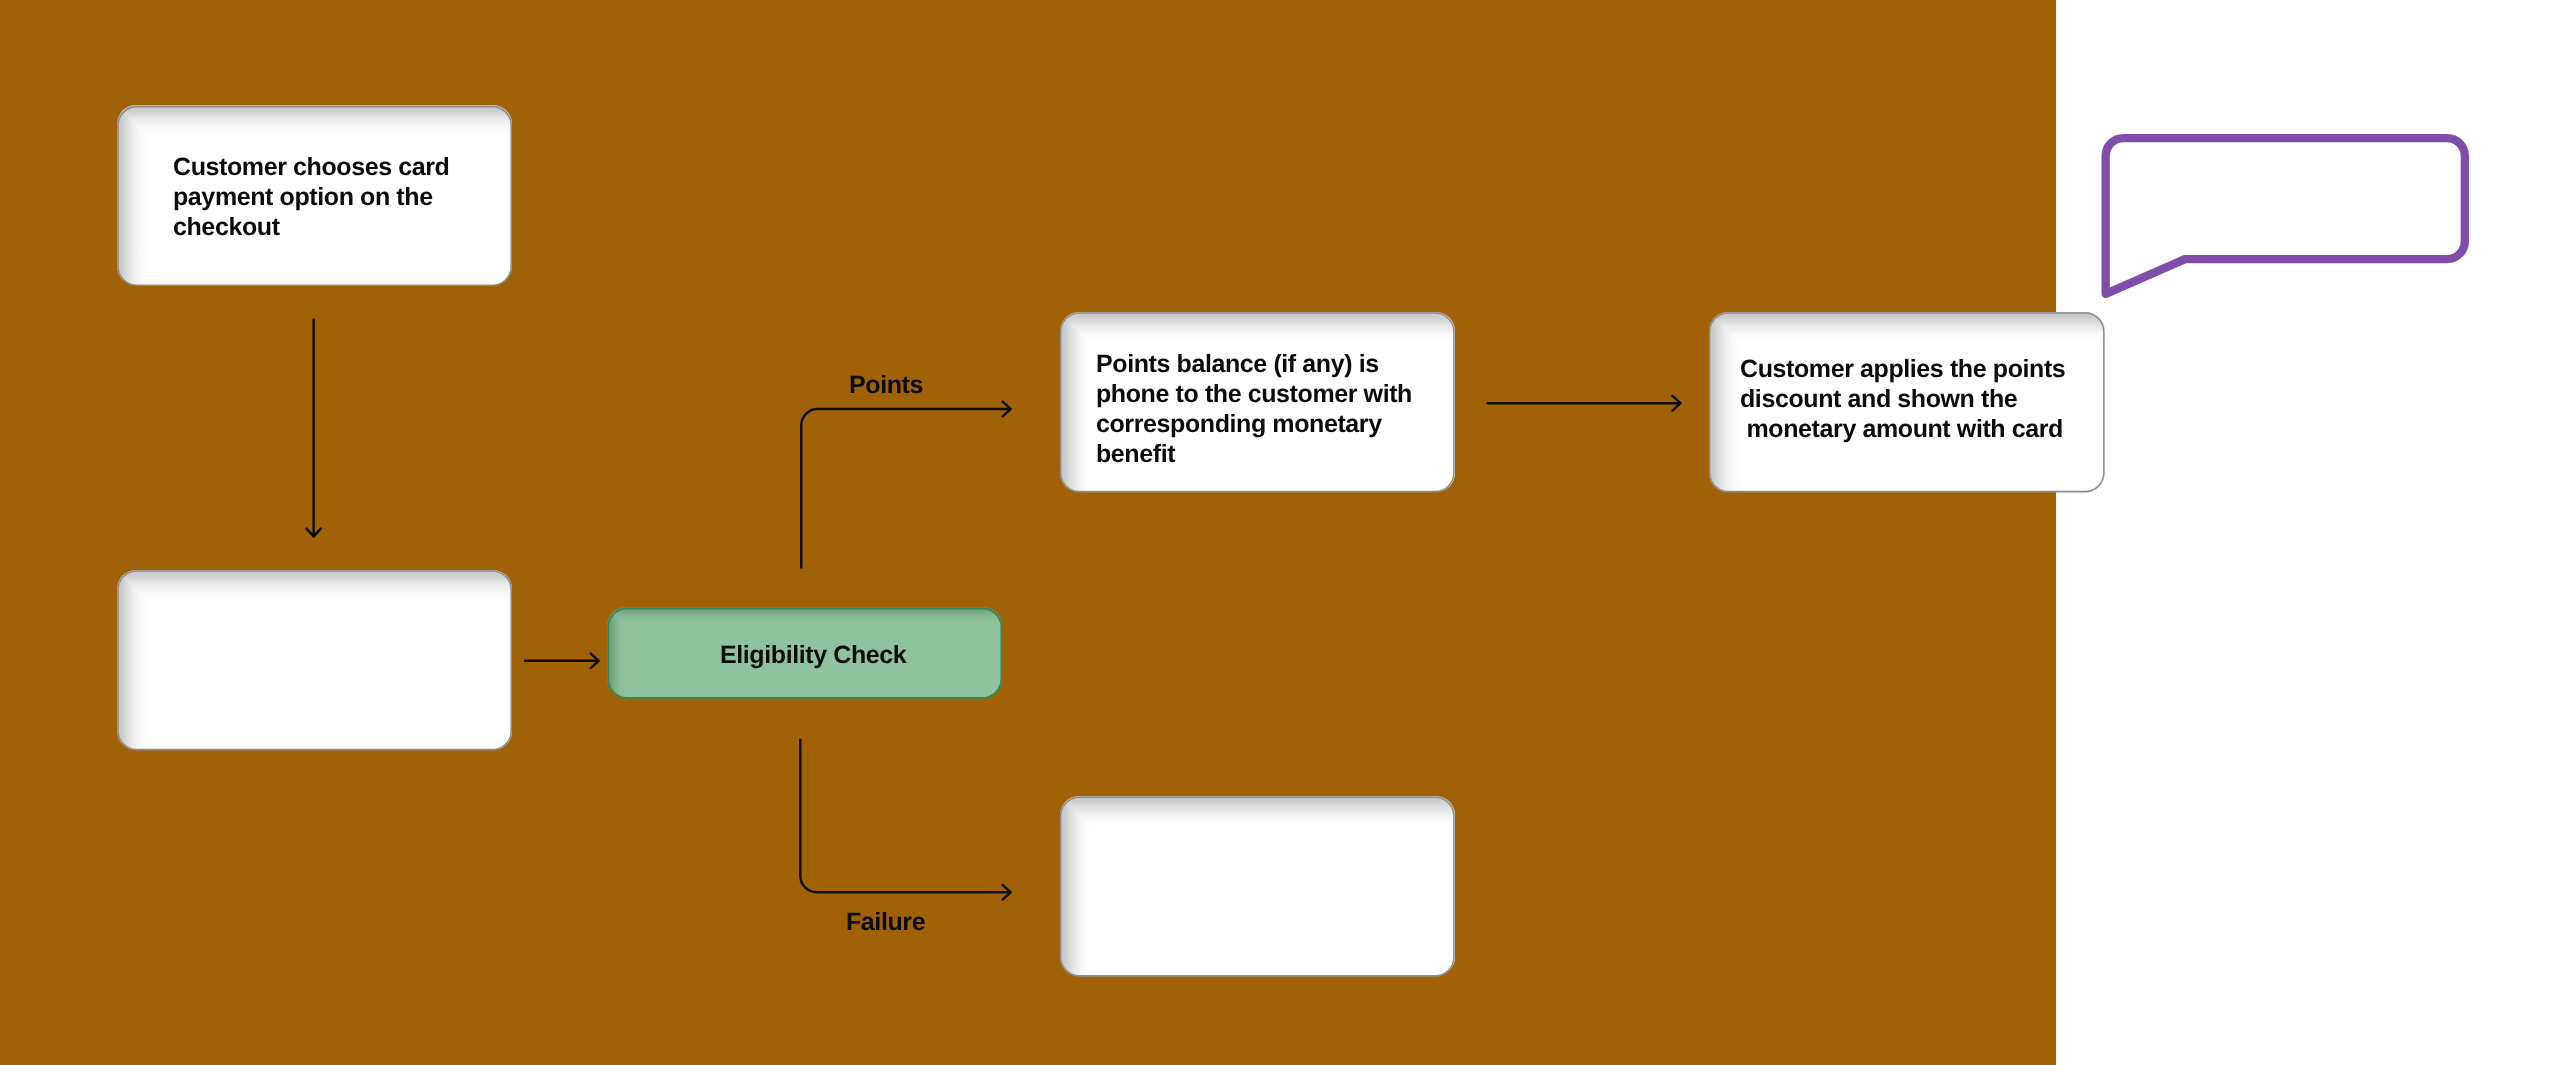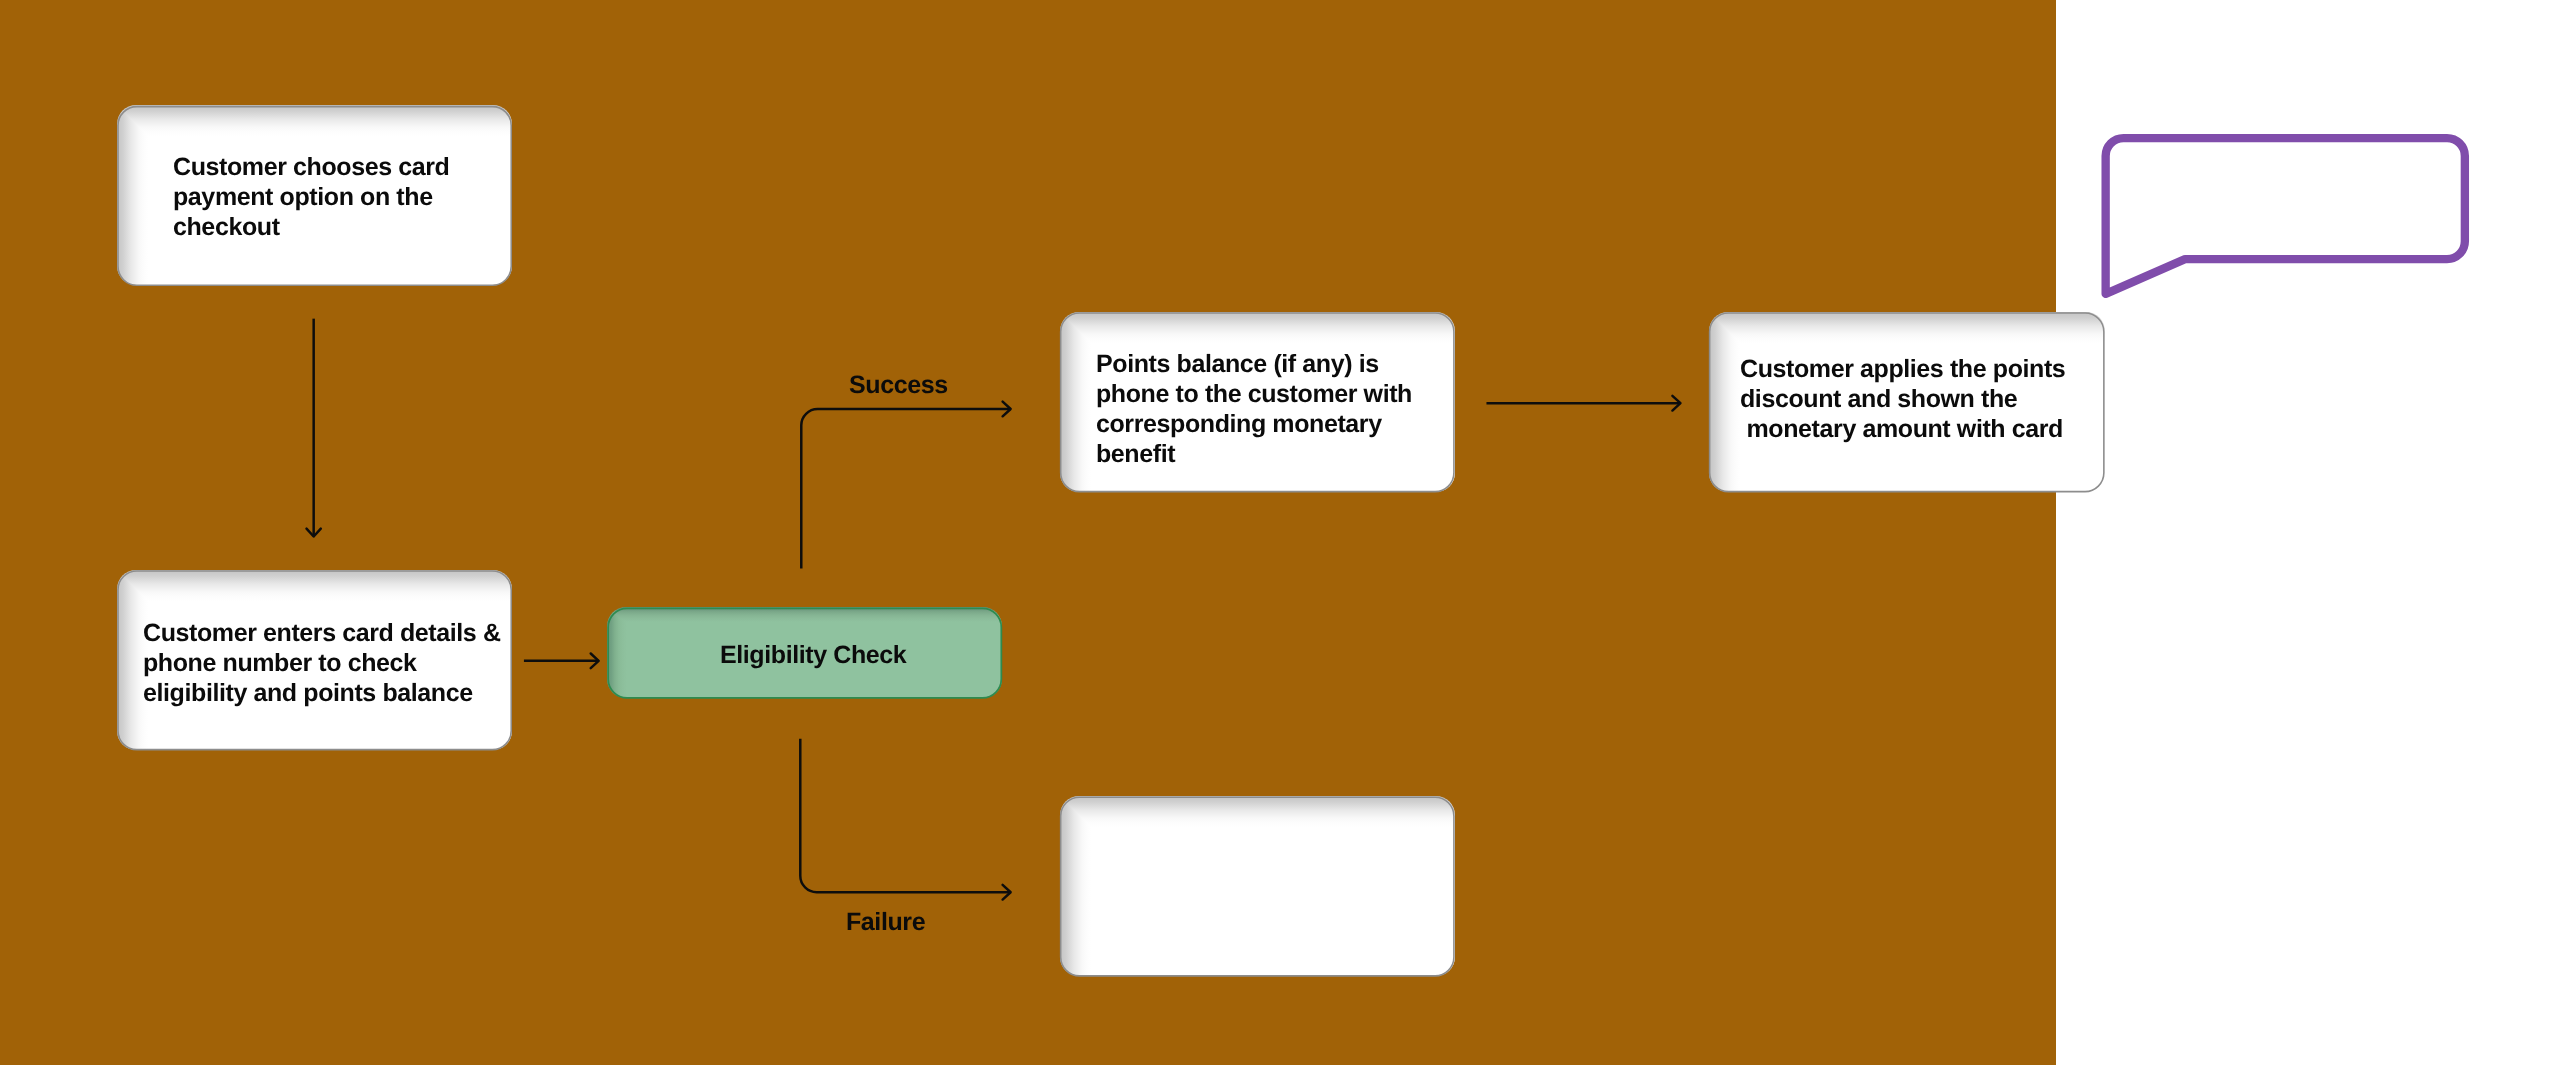--- a/index.html
+++ b/index.html
@@ -79,33 +79,30 @@
       <path d="M1685.4,398.8 L1693.5,406.2 L1685.4,413.6"></path>
     </g>
     <path fill="none" stroke="#804dab" stroke-width="8.4" stroke-linejoin="round" stroke-linecap="round" d="M2122,157 A18,18 0 0 1 2140,139 L2466,139 A18,18 0 0 1 2484,157
              L2484,243 A18,18 0 0 1 2466,261 L2202,261 L2122,296 Z"></path>
   </svg>
 
   <div class="label" style="left:173px;top:152px;"><span>Customer chooses card</span>
 <span>payment option on the</span>
 <span>checkout</span></div>
 
-  <div class="label" style="left:143px;top:618px;"><span>Customer enters card details &amp;</span>
-<span>phone number to check</span>
-<span>eligibility and points balance</span></div>
 
   <div class="label" style="left:720px;top:640px;"><span>Eligibility Check</span></div>
 
   <div class="label" style="left:1096px;top:349px;"><span>Points balance (if any) is</span>
 <span>phone to the customer with</span>
 <span>corresponding monetary</span>
 <span>benefit</span></div>
 
   <div class="label" style="left:1740px;top:354px;"><span>Customer applies the points</span>
 <span>discount and shown the</span>
 <span> monetary amount with card</span></div>
 
 
-  <div class="label" style="left:849px;top:370px;">Success</div>
+  <div class="label" style="left:849px;top:370px;">Points</div>
   <div class="label" style="left:846px;top:907px;">Failure</div>
 
 </div>
 
 
 </body></html>

